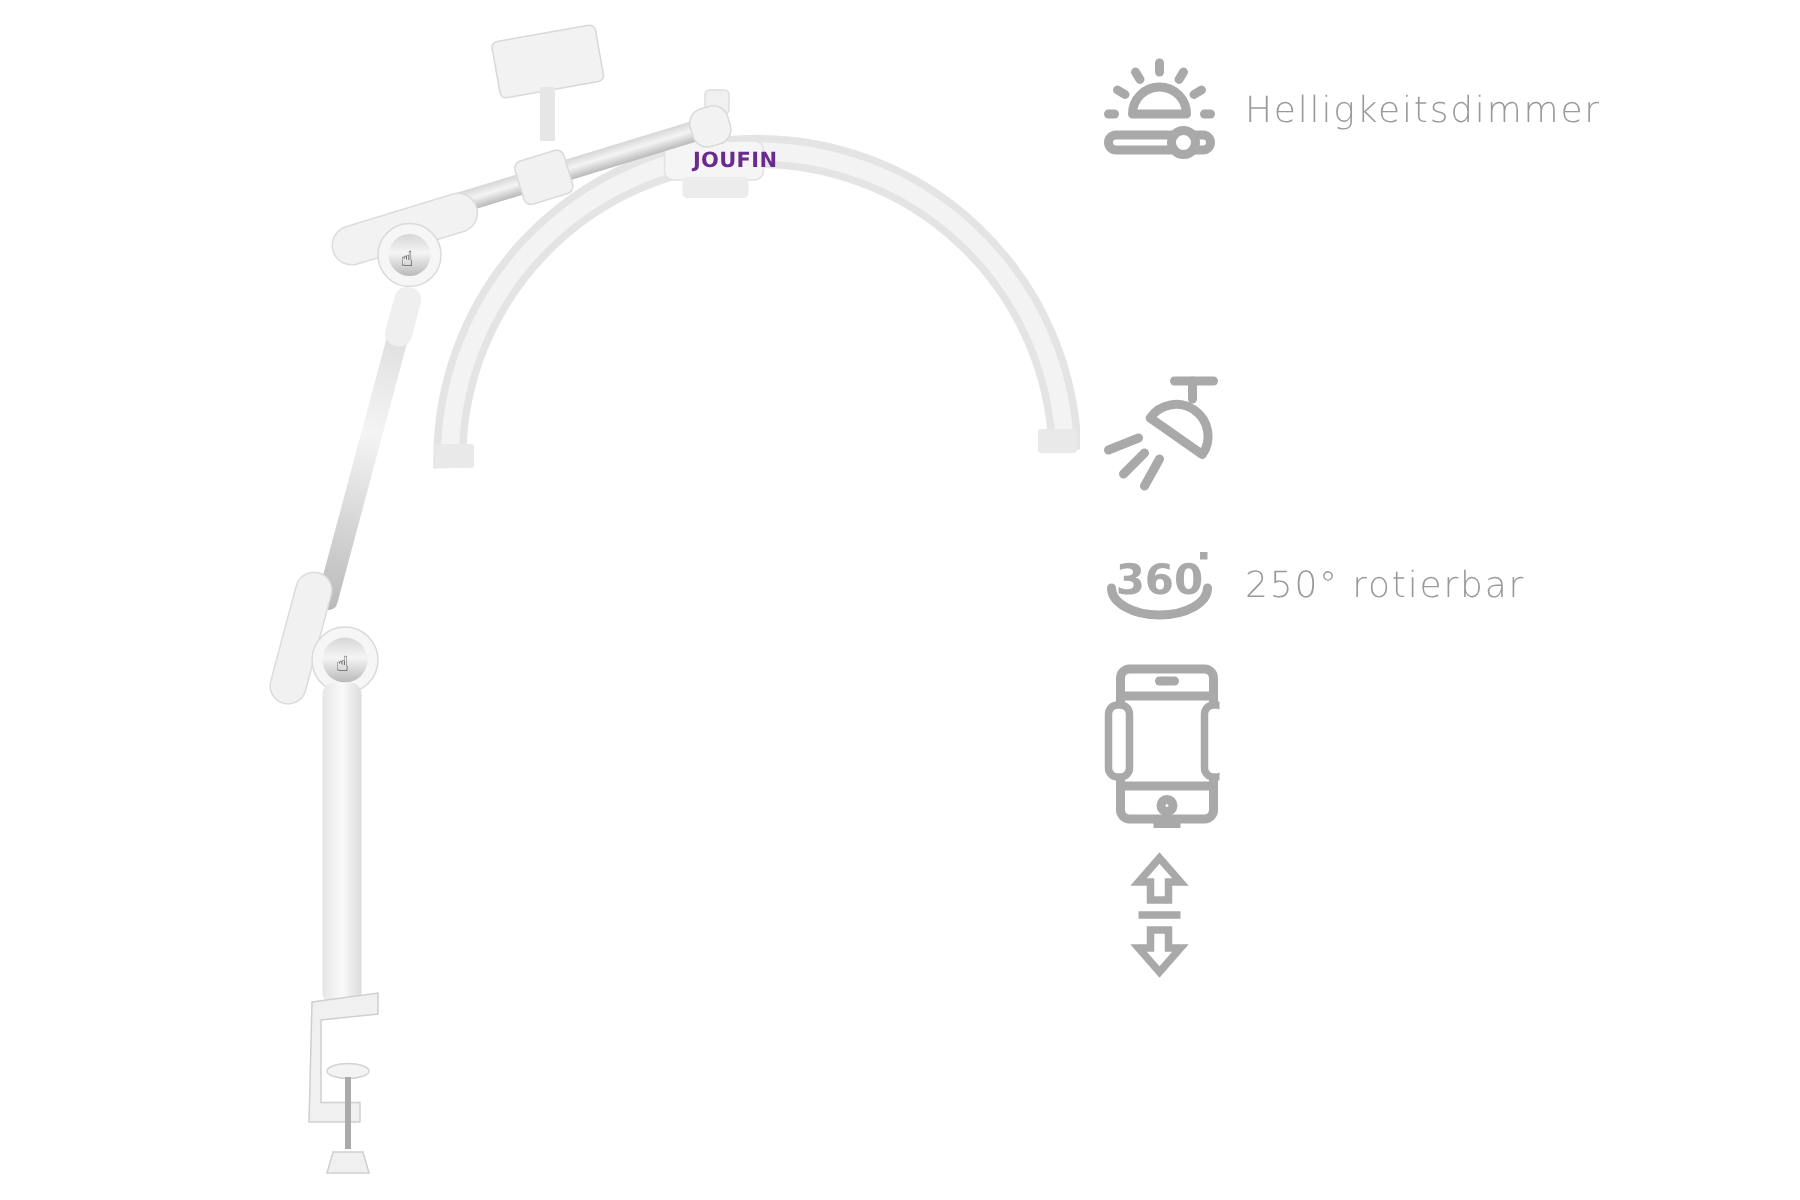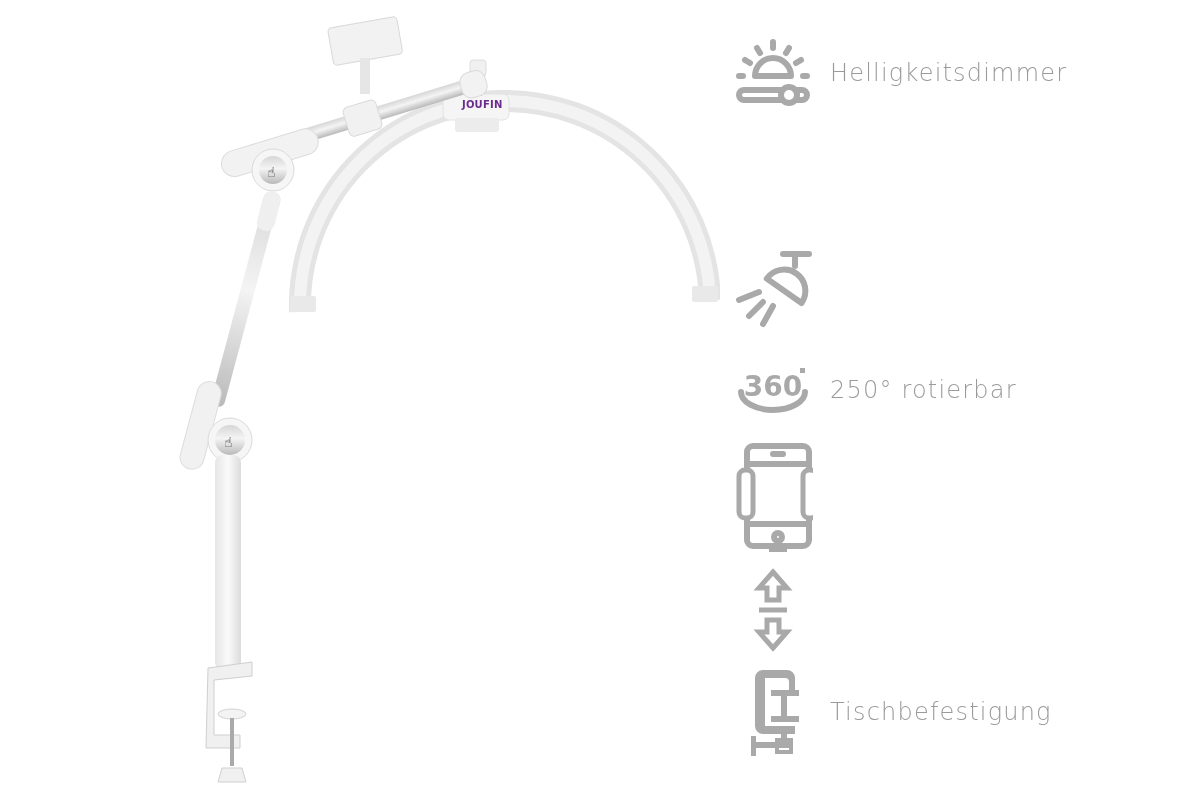--- a/index.html
+++ b/index.html
@@ -5,21 +5,21 @@
   html, body { margin:0; padding:0; }
   body { width:1200px; height:800px; background:#ffffff; position:relative; overflow:hidden;
          font-family:"DejaVu Sans", sans-serif; }
   .product { position:absolute; left:0; top:0; width:720px; height:800px; }
   .features { position:absolute; left:728px; top:0; width:472px; height:800px; }
   .feature { position:absolute; left:0; display:flex; align-items:center; }
   .feature .icon { width:90px; display:flex; justify-content:center; align-items:flex-end; }
   .feature .label { margin-left:12px; color:#9a9a9a; font-size:24px; line-height:24px;
                     letter-spacing:1.2px; font-weight:300; white-space:pre-line; }
   svg .ic { stroke:#a9a9a9; fill:none; stroke-width:6; stroke-linecap:round; stroke-linejoin:round; }
-  .brand { position:absolute; left:462px; top:99px; font-size:10px; color:#6a2a8e; font-weight:bold;
+  .brand { position:absolute; left:462px; top:99px; font-size:14px; color:#6a2a8e; font-weight:bold;
            letter-spacing:0.2px; font-family:"DejaVu Sans", sans-serif; }
 </style>
 </head>
 <body>
 
 <div class="product">
   <svg width="720" height="800" viewBox="0 0 720 800">
     <defs>
       <linearGradient id="metal" x1="0" y1="0" x2="0" y2="1">
         <stop offset="0" stop-color="#d6d6d6"></stop>
@@ -144,29 +144,14 @@
   <div class="feature" style="top:568px;height:84px">
     <div class="icon">
       <svg width="80" height="84" viewBox="0 0 80 84">
         <path d="M40,4 L54,20 L46,20 L46,32 L34,32 L34,20 L26,20 Z" fill="none" stroke="#a9a9a9" stroke-width="5" stroke-linejoin="miter"></path>
         <line x1="26" y1="42" x2="54" y2="42" stroke="#a9a9a9" stroke-width="5"></line>
         <path d="M40,80 L54,64 L46,64 L46,52 L34,52 L34,64 L26,64 Z" fill="none" stroke="#a9a9a9" stroke-width="5" stroke-linejoin="miter"></path>
       </svg>
     </div>
   </div>
 
-  <div class="feature" style="top:664px;height:96px">
-    <div class="icon">
-      <svg width="80" height="96" viewBox="0 0 80 96">
-        <path d="M62,6 L30,6 A8,8 0 0 0 22,14 L22,62 A8,8 0 0 0 30,70 L62,70 L62,62 L32,62 L32,14 L52,14 A4,4 0 0 1 56,18 L56,28 L62,28 L62,14 A8,8 0 0 0 54,6 Z" fill="#a9a9a9"></path>
-        <rect x="38" y="26" width="28" height="6" fill="#a9a9a9"></rect>
-        <rect x="48" y="26" width="6" height="30" fill="#a9a9a9"></rect>
-        <rect x="38" y="52" width="28" height="6" fill="#a9a9a9"></rect>
-        <rect x="48" y="70" width="6" height="10" fill="#a9a9a9"></rect>
-        <rect x="18" y="78" width="42" height="6" fill="#a9a9a9"></rect>
-        <rect x="18" y="72" width="5" height="20" fill="#a9a9a9"></rect>
-        <rect x="44" y="76" width="14" height="12" fill="none" stroke="#a9a9a9" stroke-width="4"></rect>
-      </svg>
-    </div>
-    <div class="label">Tischbefestigung</div>
-  </div>
 
 </div>
 
 </body></html>

